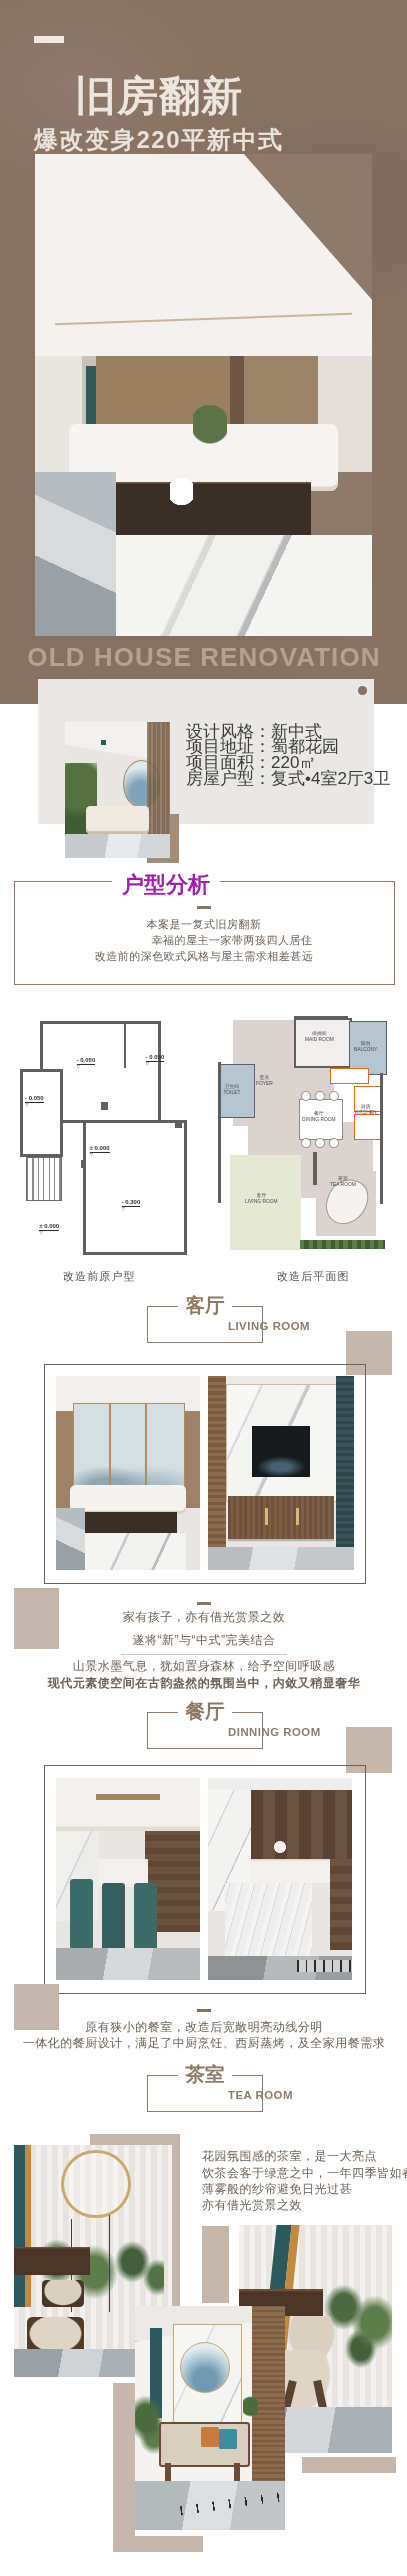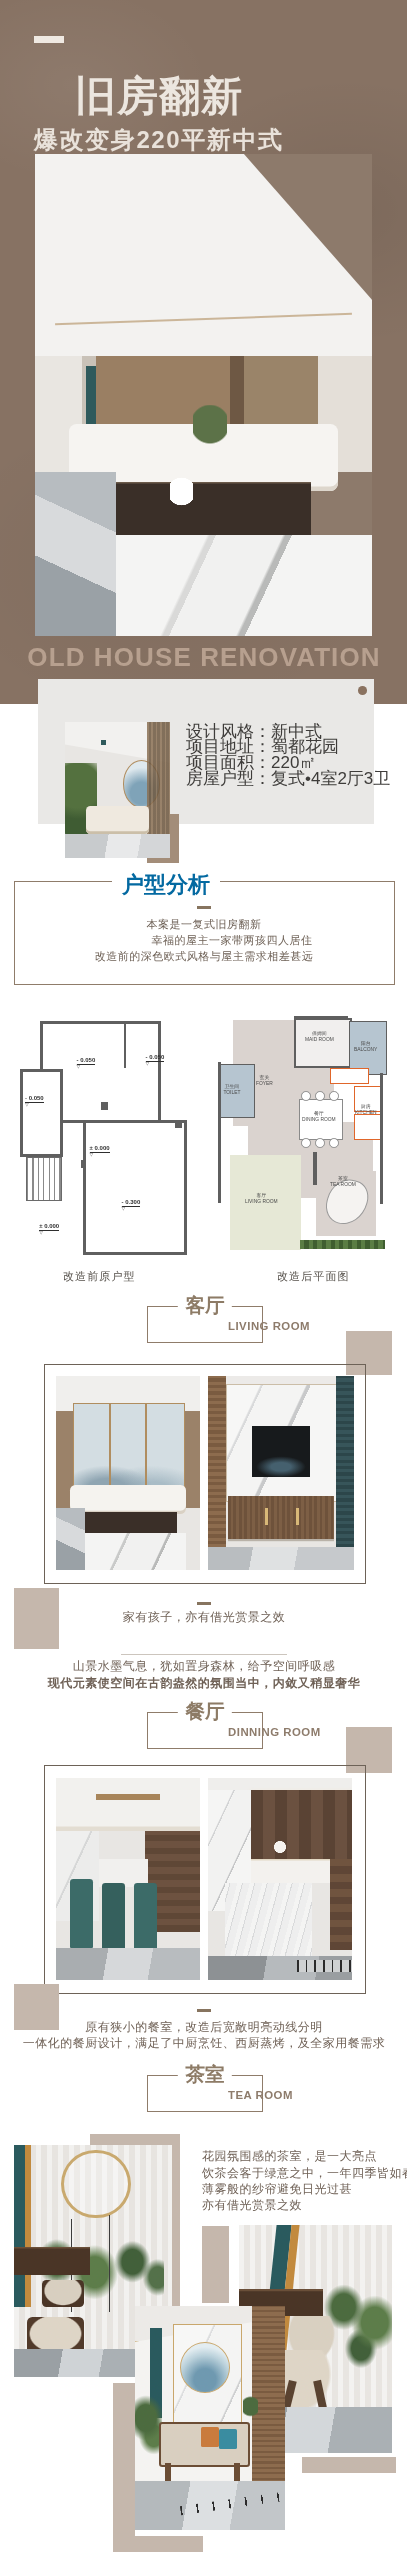--- a/index.html
+++ b/index.html
@@ -23,21 +23,21 @@
   .ph{position:absolute;}
   
   .card{left:38px;top:679px;width:336px;height:145px;background:#e9e8e6;}
   .card-dot{left:358px;top:686px;width:8.7px;height:8.7px;border-radius:50%;background:#8a7260;}
   .info-row{position:absolute;left:186px;white-space:nowrap;font-size:17px;color:#3e3c3a;}
   .info-row .lab{color:#3e3c3a;}
   .info-row .val{color:#3e3c3a;}
   .thumb-shadow{left:147px;top:814px;width:32px;height:49px;background:#a38d79;}
   
   .a-box{left:14px;top:881px;width:379px;height:102px;border:0.5px solid #8f7c6a;}
-  .a-title{left:0;top:870px;width:332px;text-align:center;font-size:22px;font-weight:bold;color:#0369a1;}
+  .a-title{left:0;top:870px;width:332px;text-align:center;font-size:22px;font-weight:bold;color:#a21caf;}
   .a-title .inner{background:#ffffff;padding:0 9.8px;}
   .dash{position:absolute;width:14px;height:3.3px;background:#87745f;}
   .cline{position:absolute;left:0;width:408px;text-align:center;font-size:11px;color:#6e6156;letter-spacing:0.5px;white-space:nowrap;}
   .cline2{position:absolute;left:0;width:408px;text-align:center;font-size:12px;color:#6f6156;letter-spacing:0.5px;white-space:nowrap;}
   
   .plan{position:absolute;background:#ffffff;}
   .wall{position:absolute;background:#5f5f5f;}
   .room{position:absolute;background:#ffffff;border:3.3px solid #5f5f5f;}
   .lvl{position:absolute;font-size:6px;font-weight:bold;color:#2e2e2e;white-space:nowrap;}
   .lvl .t{border-bottom:0.5px solid #2e2e2e;padding-bottom:0.5px;}
@@ -196,20 +196,21 @@
     <div class="ph" style="left:30%;top:26%;width:40%;height:26%;background:radial-gradient(33px 14px at 50% 80%,#45606e 30%,rgba(0,0,0,0) 75%),#171a1c;"></div>
     <div class="ph" style="left:14%;top:62%;width:72%;height:22%;background:repeating-linear-gradient(90deg,#6e523b 0 2.7px,#7d5f45 2.7px 5.4px);box-shadow:0 2.2px 0 #b9b2a8;"></div>
     <div class="ph" style="left:39%;top:68%;width:2%;height:9%;background:#d8b878;"></div>
     <div class="ph" style="left:60%;top:68%;width:2%;height:9%;background:#d8b878;"></div>
     <div class="ph" style="left:0;top:88%;width:100%;height:12%;background:linear-gradient(100deg,#b9bdc0 0 30%,#dfe1e2 30% 60%,#c6c9cc 60% 100%);"></div>
   </div>
 
   <div class="tan" style="left:14px;top:1588px;width:45px;height:61px;"></div>
   <div class="dash" style="left:197px;top:1602px;"></div>
   <div class="cline2" style="top:1609px;">家有孩子，亦有借光赏景之效</div>
+  <div class="cline2" style="top:1632px;">遂将“新”与“中式”完美结合</div>
   <div class="thinline" style="left:121px;top:1654px;width:166px;"></div>
   <div class="cline2" style="top:1658px;">山景水墨气息，犹如置身森林，给予空间呼吸感</div>
   <div class="cline2" style="top:1675px;font-weight:bold;">现代元素使空间在古韵盎然的氛围当中，内敛又稍显奢华</div>
 
   <div class="sec-box" style="top:1712px;">
     <div class="sec-zh">餐厅</div>
     <div class="sec-en">DINNING ROOM</div>
   </div>
   <div class="tan" style="left:346px;top:1727px;width:46px;height:46px;"></div>
   <div class="frame" style="left:44px;top:1765px;width:320px;height:227px;"></div>

